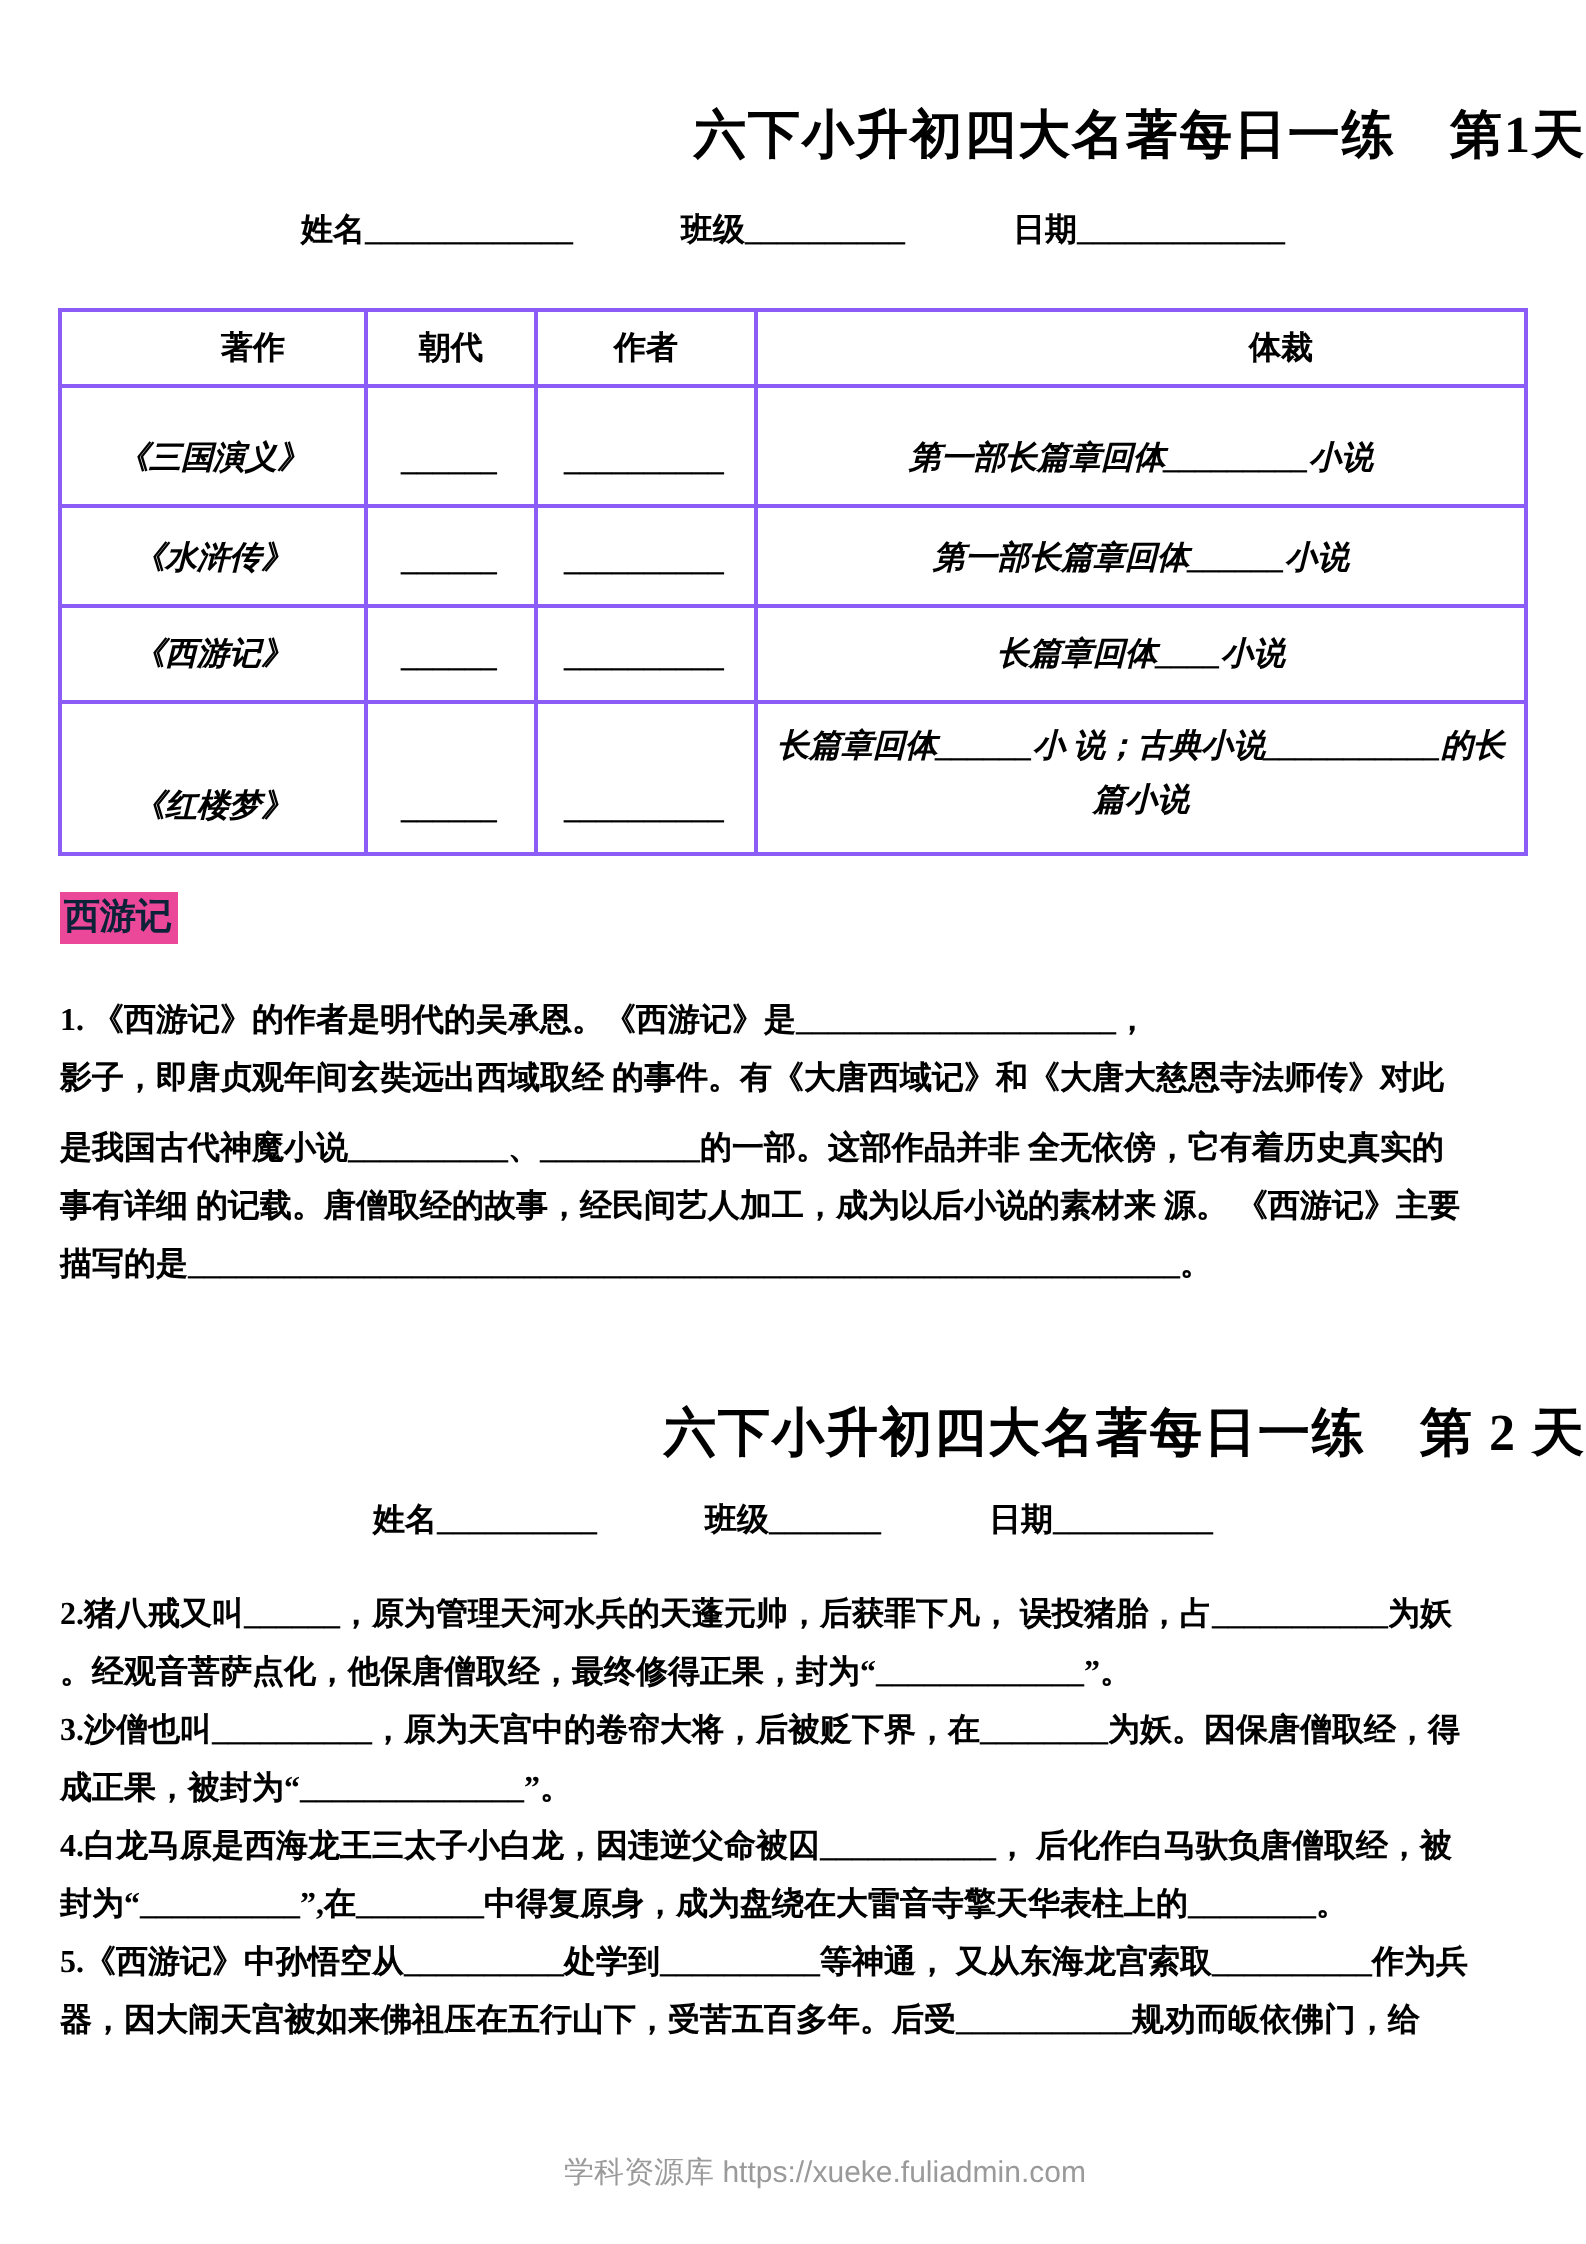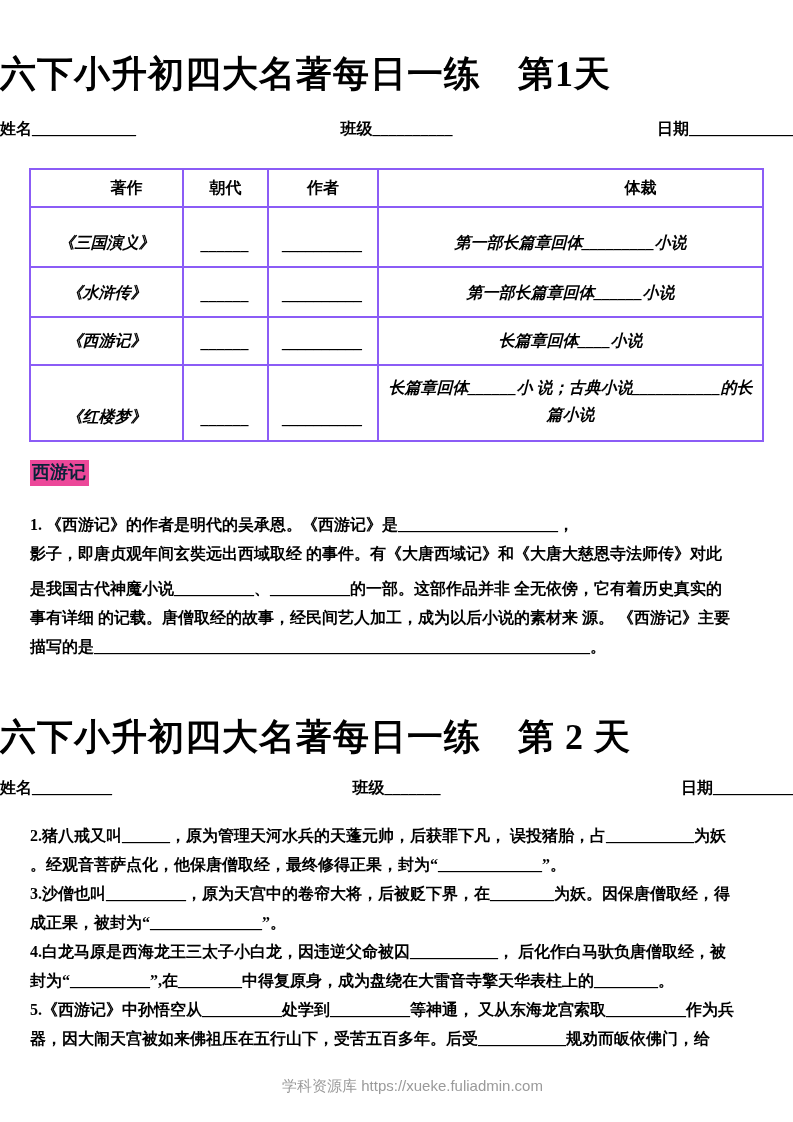--- a/index.html
+++ b/index.html
@@ -2,26 +2,26 @@
 <html><head>
 <meta charset="utf-8">
 <style>
   html,body{margin:0;padding:0;}
   body{
     width:793px;height:1122px;background:#ffffff;position:relative;overflow:hidden;
     font-family:"Liberation Serif","DejaVu Serif",serif;
     font-weight:bold;color:#000;
   }
   .title{
-    text-align:left;font-size:36px;letter-spacing:1px;
+    text-align:right;font-size:26px;letter-spacing:1px;
     margin:0;padding-top:50px;
   }
   .title2{padding-top:0;margin-top:52px;}
   .nameline{
-    display:flex;justify-content:space-between;gap:26px;
+    display:flex;justify-content:center;gap:54px;
     font-size:16px;margin-top:20px;
   }
   table.novels{
     border-collapse:collapse;table-layout:fixed;
     width:733px;margin:28px auto 0;
     font-size:16px;
   }
   table.novels th,table.novels td{
     border:2px solid #8b5cf6;
   }

